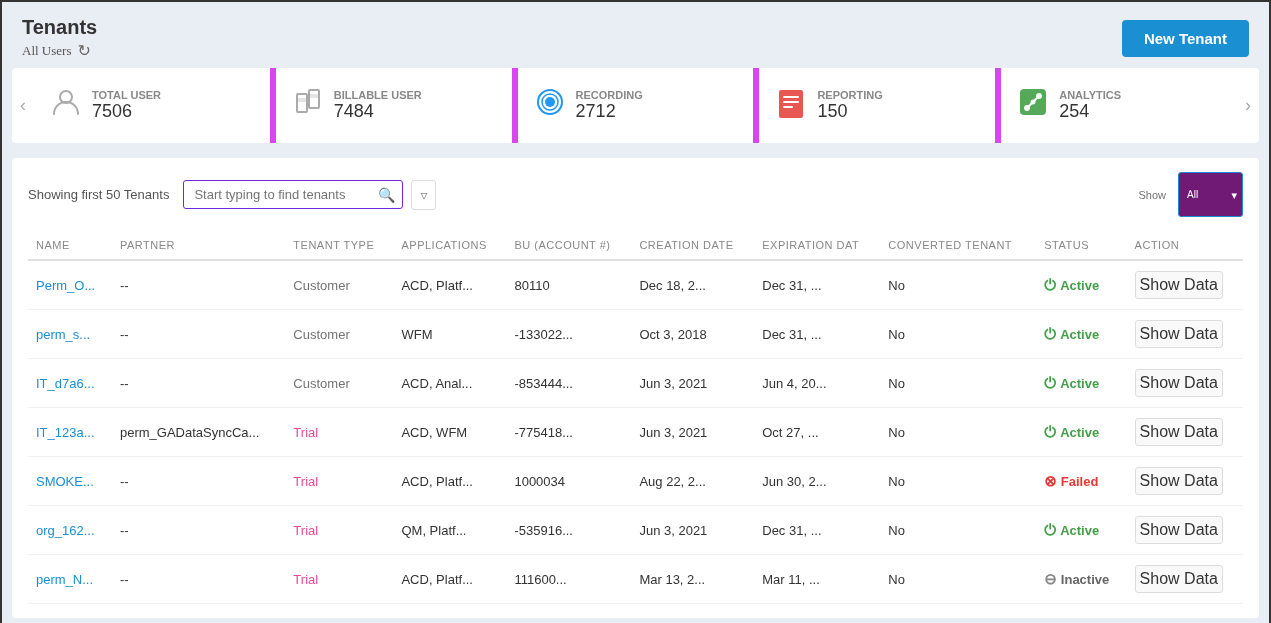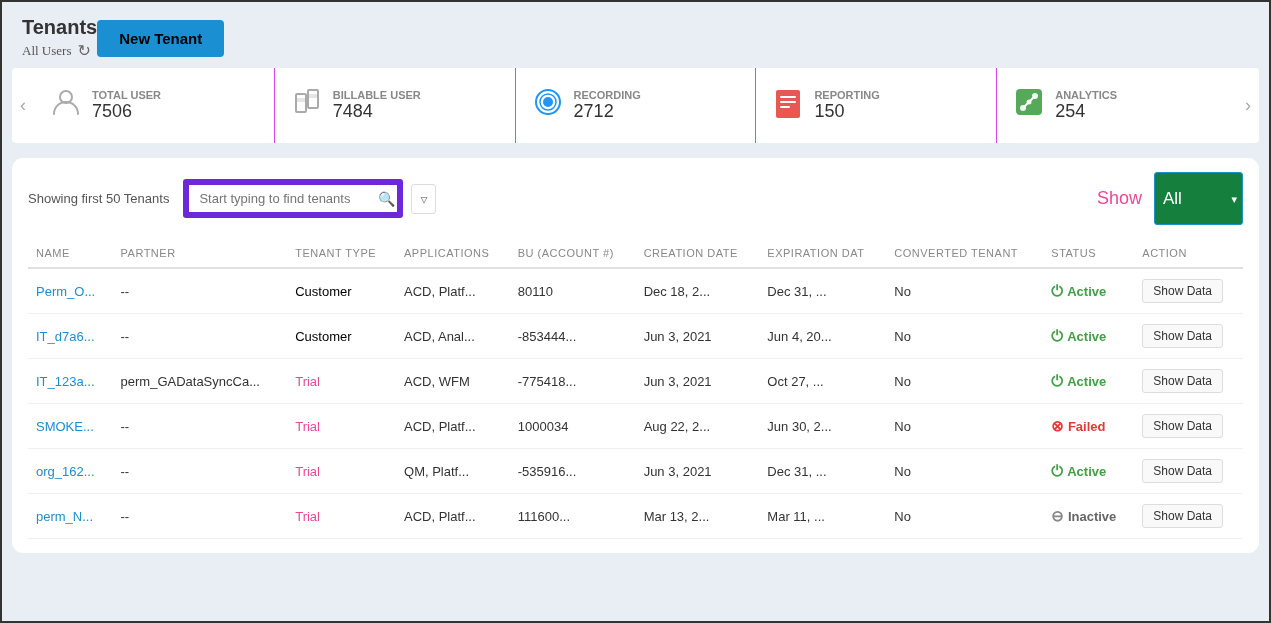--- a/index.html
+++ b/index.html
@@ -1,63 +1,63 @@
 <!DOCTYPE html>
 <html><head>
   <meta charset="utf-8">
   <style>
     * { box-sizing: border-box; margin: 0; padding: 0; }
     body { font-family: Arial, sans-serif; background: #e8eef4; font-size: 13px; color: #333; }
 
     .app-border { border: 2px solid #333; min-height: 623px; background: #e8eef4; }
 
     
-    .header { background: #e8eef4; padding: 14px 20px 8px 20px; display: flex; align-items: center; justify-content: flex-start; }
+    .header { background: #e8eef4; padding: 14px 20px 8px 20px; display: flex; align-items: center; justify-content: space-between; }
     .header-left h1 { font-size: 20px; font-weight: bold; color: #333; }
     .header-left .subtitle { font-size: 13px; color: #555; display: flex; align-items: center; gap: 6px; margin-top: 2px; font-family: Liberation Serif, serif; }
     .refresh-icon { cursor: pointer; color: #666; font-size: 16px; }
-    .new-tenant-btn { background: #1a8fd1; color: #000000; border: none; padding: 10px 22px; font-size: 15px; font-weight: bold; border-radius: 4px; cursor: pointer; }
+    .new-tenant-btn { background: #1a8fd1; color: #ffffff; border: none; padding: 10px 22px; font-size: 15px; font-weight: bold; border-radius: 4px; cursor: pointer; }
 
     
     .stats-bar { background: #fff; margin: 0 10px 10px 10px; border-radius: 4px; display: flex; align-items: center; padding: 0; position: relative; }
     .stats-nav { background: none; border: none; font-size: 18px; color: #aaa; padding: 10px 8px; cursor: pointer; align-self: stretch; display: flex; align-items: center; }
     .stats-items { display: flex; flex: 1; }
-    .stat-item { flex: 1; display: flex; align-items: center; gap: 10px; padding: 18px 16px; border-right: 1px solid #d946ef; }
+    .stat-item { flex: 1; display: flex; align-items: center; gap: 10px; padding: 18px 16px; border-right: 6px solid #d946ef; }
     .stat-item:last-child { border-right: none; }
     .stat-icon { font-size: 28px; color: #999; }
     .stat-label { font-size: 11px; color: #888; font-weight: bold; text-transform: uppercase; }
     .stat-value { font-size: 18px; font-weight: normal; color: #333; }
 
     
-    .main-content { background: #fff; margin: 15px 10px; border-radius: 11px; padding: 14px 16px; }
+    .main-content { background: #fff; margin: 15px 10px; border-radius: 4px; padding: 14px 16px; }
 
     
     .toolbar { display: flex; align-items: center; margin-bottom: 14px; gap: 8px; }
     .showing-text { font-size: 13px; color: #555; margin-right: 6px; }
-    .search-input { border: 6px solid #6d28d9; border-radius: 3px; padding: 6px 30px 6px 10px; font-size: 13px; width: 220px; color: #999; position: relative; }
+    .search-input { border: 1px solid #6d28d9; border-radius: 3px; padding: 6px 30px 6px 10px; font-size: 13px; width: 220px; color: #999; position: relative; }
     .search-wrap { position: relative; display: inline-block; }
     .search-wrap .search-ico { position: absolute; right: 8px; top: 50%; transform: translateY(-50%); color: #aaa; font-size: 14px; }
     .filter-btn { border: 1px solid #ddd; background: #fff; border-radius: 3px; padding: 6px 8px; cursor: pointer; color: #888; font-size: 14px; }
-    .show-label { margin-left: auto; font-size: 18px; color: #ec4899; }
-    .show-select { border: 1px solid #1a8fd1; border-radius: 3px; padding: 16px 8px; font-size: 17px; color: #fff; background: #15803d; cursor: pointer; margin-left: 4px; appearance: none; padding-right: 20px; }
+    .show-label { margin-left: auto; font-size: 11px; color: #737373; }
+    .show-select { border: 1px solid #1a8fd1; border-radius: 3px; padding: 16px 8px; font-size: 10px; color: #fff; background: #701a75; cursor: pointer; margin-left: 4px; appearance: none; padding-right: 20px; }
     .show-select-wrap { position: relative; display: inline-block; }
     .show-select-wrap::after { content: '▾'; position: absolute; right: 6px; top: 50%; transform: translateY(-50%); color: #fff; pointer-events: none; font-size: 11px; }
 
     
     table { width: 100%; border-collapse: collapse; }
     thead tr { border-bottom: 2px solid #e0e0e0; }
     th { padding: 8px 8px; text-align: left; font-size: 11px; font-weight: normal; color: #888; text-transform: uppercase; letter-spacing: 0.5px; white-space: nowrap; }
     td { padding: 10px 8px; border-bottom: 1px solid #f0f0f0; font-size: 13px; color: #333; vertical-align: middle; }
     .link-cell { color: #1a8fd1; cursor: pointer; text-decoration: none; }
-    .type-customer { color: #000000; }
+    .type-customer { color: #737373; }
     .type-trial { color: #ec4899; }
     .status-active { color: #43a047; font-weight: bold; display: flex; align-items: center; gap: 4px; }
     .status-failed { color: #e53935; font-weight: bold; display: flex; align-items: center; gap: 4px; }
     .status-inactive { color: #666; font-weight: bold; display: flex; align-items: center; gap: 4px; }
-    .show-data-btn { border: 1px solid #ddd; background: #f9f9f9; border-radius: 3px; padding: 4px 10px; font-size: 12px; cursor: pointer; color: #333; }
+    .show-data-btn { border: 1px solid #ddd; background: #f9f9f9; border-radius: 3px; padding: 4px 4px; font-size: 16px; cursor: pointer; color: #333; }
   </style>
 </head>
 <body>
 
 <div class="app-border">
 
   <div class="header">
     <div class="header-left">
       <h1>Tenants</h1>
       <div class="subtitle">
@@ -173,20 +173,34 @@
       <td>80110</td>
       <td>Dec 18, 2...</td>
       <td>Dec 31, ...</td>
       <td>No</td>
       <td>
               <span class="status-active"><span style="color:#43a047;font-size:15px;">⏻</span> Active</span>
             </td>
       <td><button class="show-data-btn">Show Data</button></td>
     </tr>
           <tr>
+      <td class="link-cell">perm_s...</td>
+      <td>--</td>
+      <td class="type-customer">Customer</td>
+      <td>WFM</td>
+      <td>-133022...</td>
+      <td>Oct 3, 2018</td>
+      <td>Dec 31, ...</td>
+      <td>No</td>
+      <td>
+              <span class="status-active"><span style="color:#43a047;font-size:15px;">⏻</span> Active</span>
+            </td>
+      <td><button class="show-data-btn">Show Data</button></td>
+    </tr>
+          <tr>
       <td class="link-cell">IT_d7a6...</td>
       <td>--</td>
       <td class="type-customer">Customer</td>
       <td>ACD, Anal...</td>
       <td>-853444...</td>
       <td>Jun 3, 2021</td>
       <td>Jun 4, 20...</td>
       <td>No</td>
       <td>
               <span class="status-active"><span style="color:#43a047;font-size:15px;">⏻</span> Active</span>

